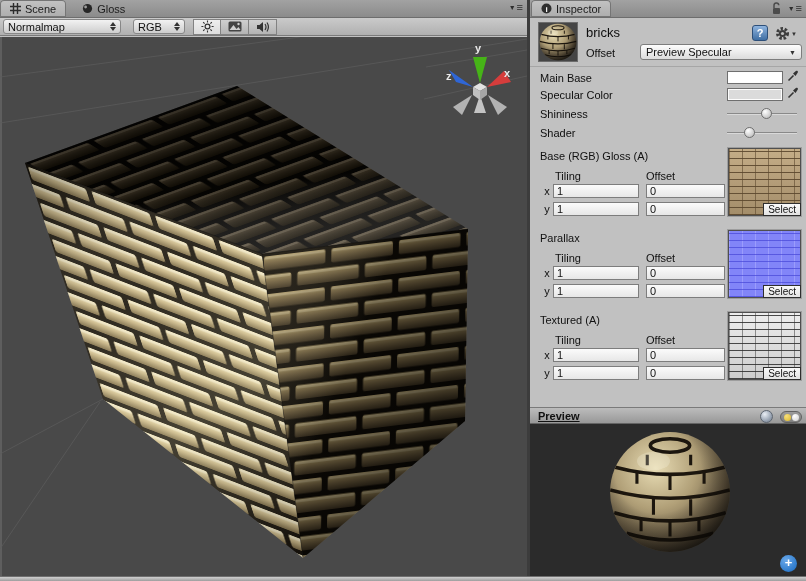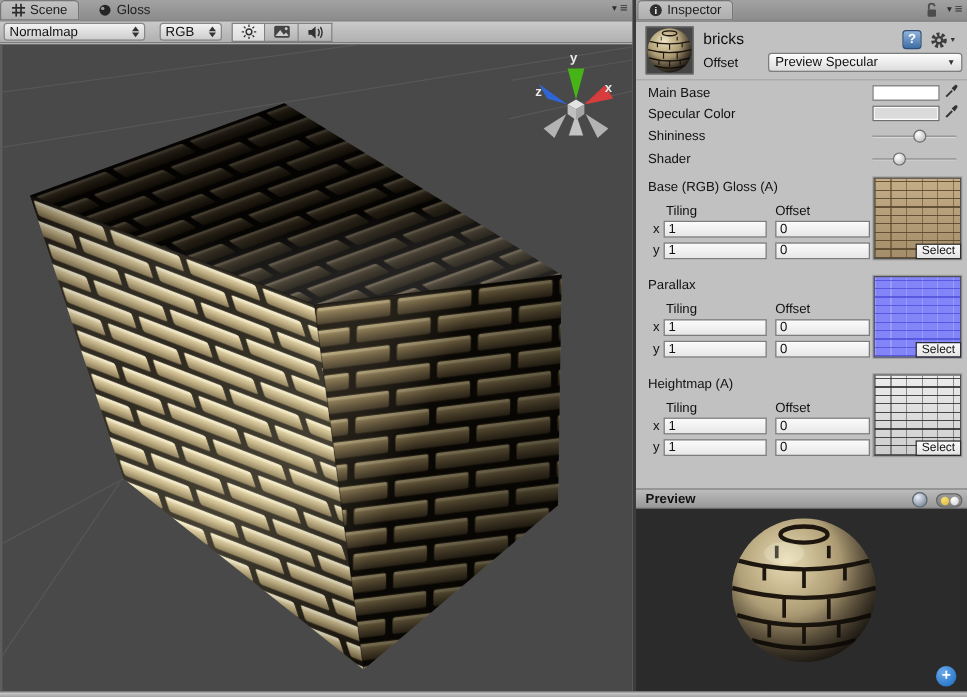--- a/index.html
+++ b/index.html
@@ -101,21 +101,21 @@
     background-image:
       repeating-linear-gradient(0deg, rgba(45,45,45,.85) 0 1px, rgba(0,0,0,0) 1px 7px),
       repeating-linear-gradient(90deg, rgba(80,80,80,.6) 0 1px, rgba(0,0,0,0) 1px 13px),
       linear-gradient(#ededed,#cdcdcd); }
   .select-btn { position:absolute; right:-1px; bottom:-1px; height:13px; padding:0 4px;
     background:linear-gradient(#fafafa,#e3e3e3); border:1px solid #2e2e2e; font-size:10px;
     line-height:11px; color:#111; }
 
   .preview-bar { position:absolute; left:0; top:407px; width:276px; height:17px;
     background:linear-gradient(#bcbcbc,#989898); border-top:1px solid #7a7a7a; border-bottom:1px solid #646464; }
-  .preview-title { position:absolute; left:8px; top:2px; font-weight:bold; color:#111; }
+  .preview-title { position:absolute; left:8px; top:2px; font-weight:bold; color:#111;text-decoration:underline; }
   .sphere-btn { position:absolute; left:230px; top:2px; width:13px; height:13px; border-radius:50%;
     background:radial-gradient(circle at 35% 30%, #e9eef5, #9aa5b4 60%, #6d7785); border:1px solid #5d6570; }
   .light-toggle { position:absolute; left:250px; top:3px; width:22px; height:12px; border-radius:6px;
     background:linear-gradient(#9b9b9b,#7f7f7f); border:1px solid #616161; }
   .light-toggle .dot { position:absolute; top:2px; width:7px; height:7px; border-radius:50%; }
   .light-toggle .dot.yellow { left:3px; background:radial-gradient(circle at 35% 30%, #f7e07a, #d9b52e); }
   .light-toggle .dot.white { left:11px; background:radial-gradient(circle at 35% 30%, #ffffff, #cfcfcf); }
 
   .preview-area { position:absolute; left:0; top:424px; width:276px; height:152px; background:#2b2b2b; }
   .preview-sphere { position:absolute; left:78px; top:6px; width:124px; height:124px; }
@@ -428,21 +428,21 @@
       <input class="tfield o row-x" value="0" style="">
       <div class="axis-label row-y">y</div>
       <input class="tfield t row-y" value="1" style="">
       <input class="tfield o row-y" value="0" style="">
       <div class="thumb normal">
         <button class="select-btn">Select</button>
       </div>
     </div>
 
     <div class="map-section" style="top:312px">
-      <div class="map-label">Heightmap (A)</div>
+      <div class="map-label">Textured (A)</div>
       <div class="col-header tiling">Tiling</div>
       <div class="col-header offset">Offset</div>
       <div class="axis-label row-x">x</div>
       <input class="tfield t row-x" value="1" style="">
       <input class="tfield o row-x" value="0" style="">
       <div class="axis-label row-y">y</div>
       <input class="tfield t row-y" value="1" style="">
       <input class="tfield o row-y" value="0" style="">
       <div class="thumb height">
         <button class="select-btn">Select</button>

